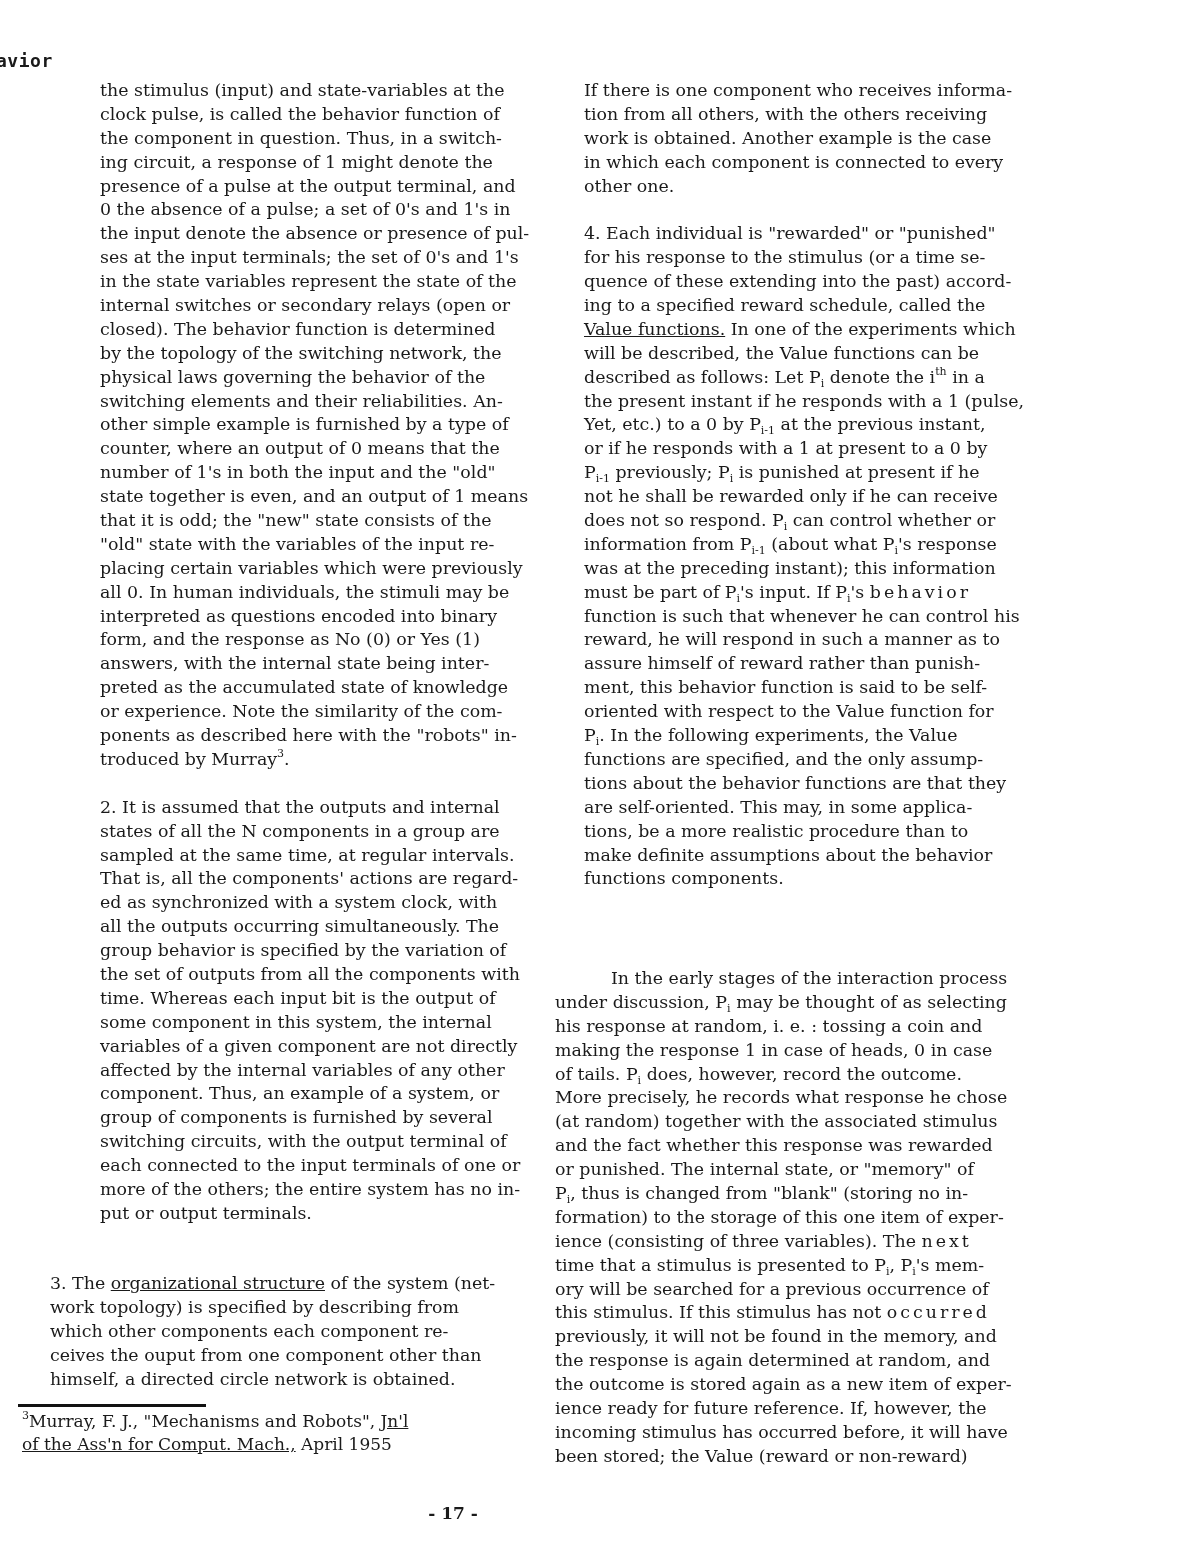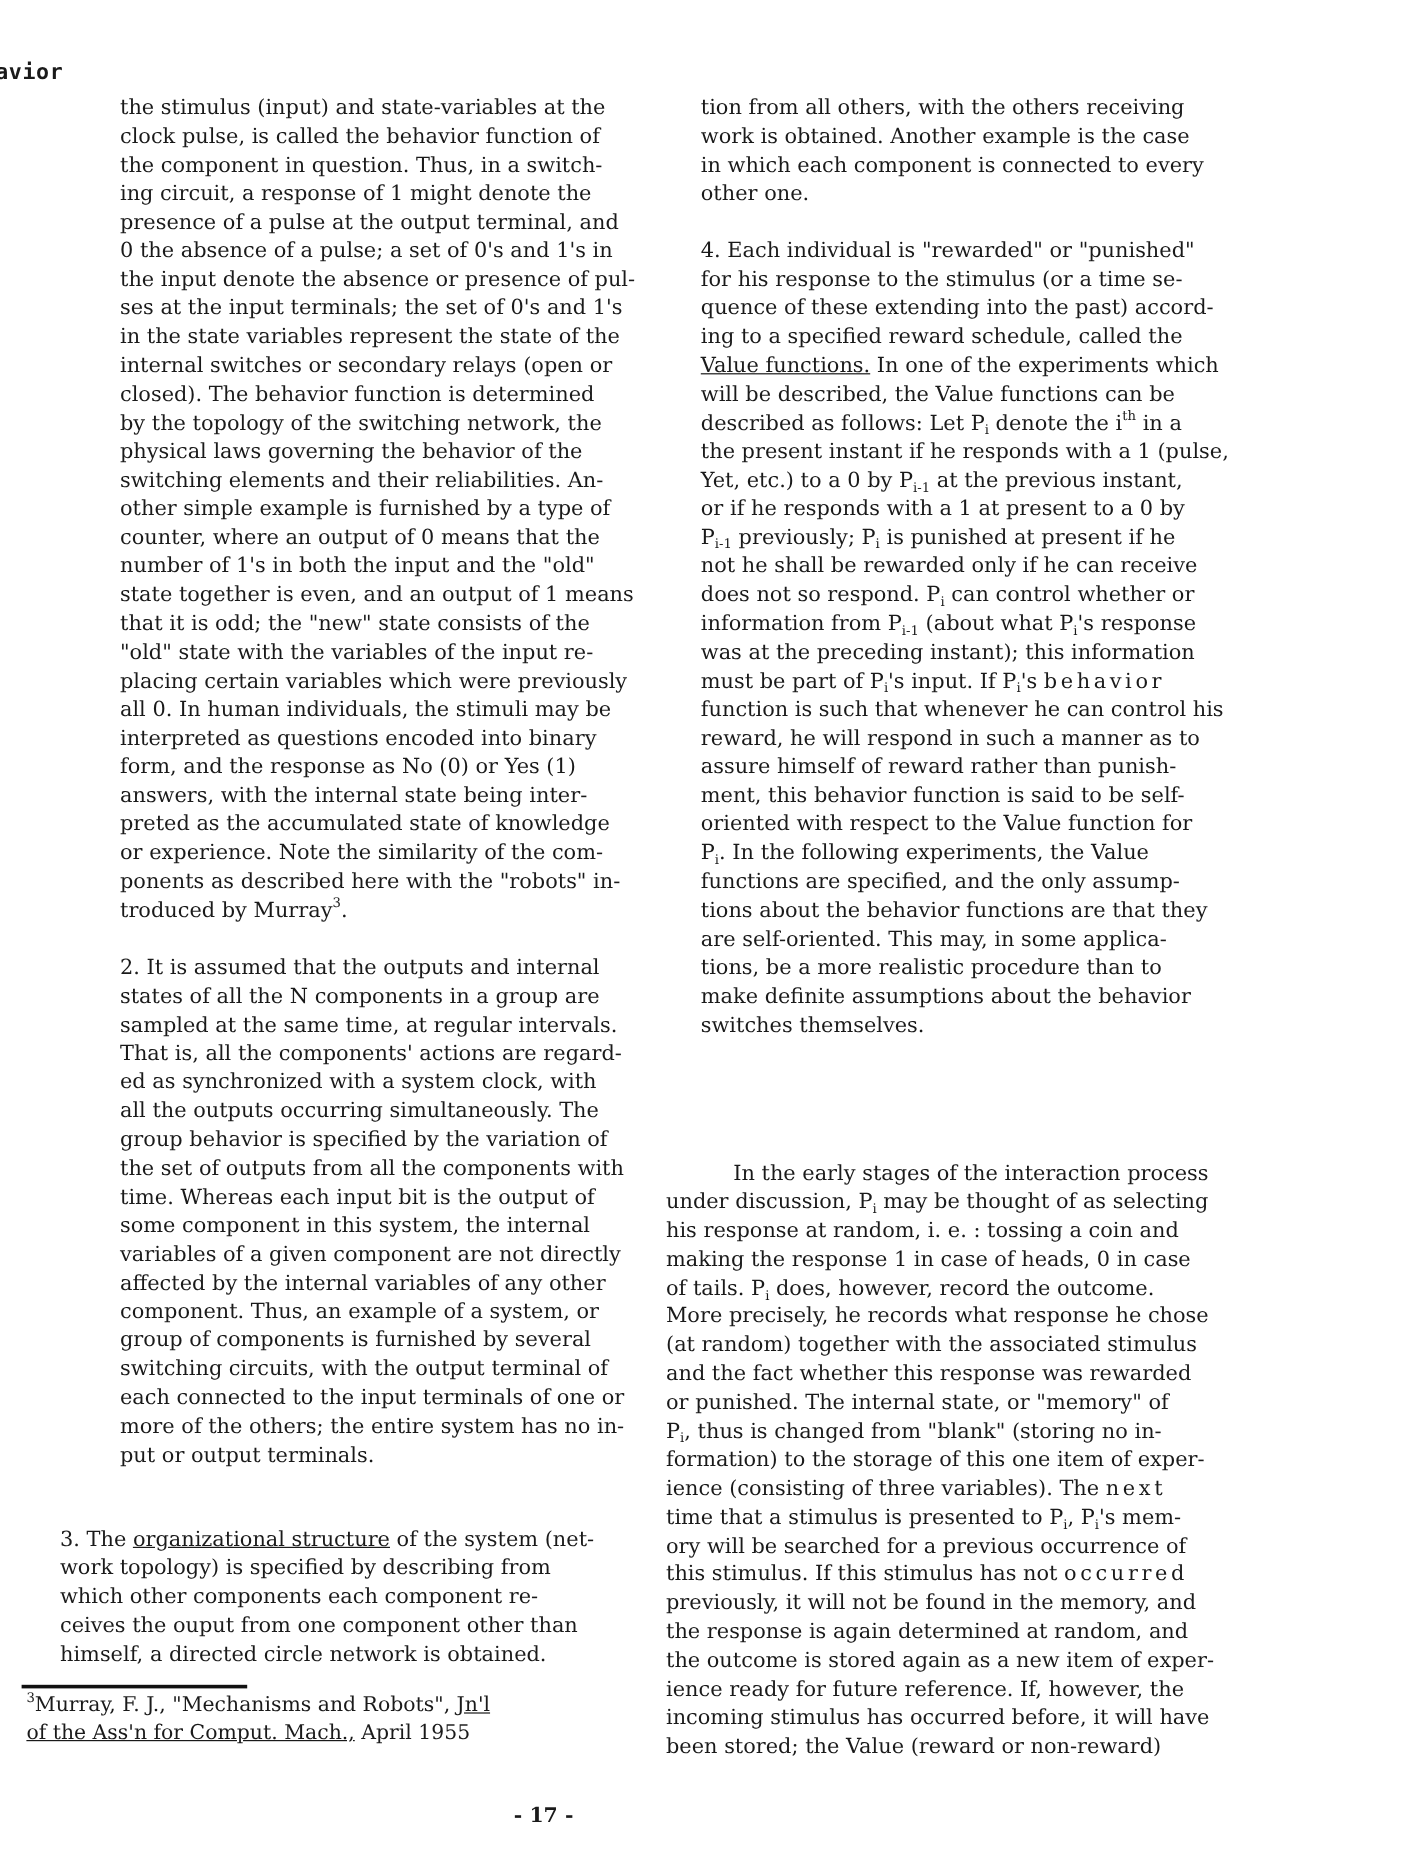--- a/index.html
+++ b/index.html
@@ -98,20 +98,21 @@
 </div>
 
 <div class="fn-rule"></div>
 <div class="footnote">
   <div><sup>3</sup><span>Murray,  F. J.,  "Mechanisms and Robots",  </span><span class="u">Jn'l</span></div>
   <div><span class="u">of the Ass'n for Comput.  Mach.,</span><span>  April 1955</span></div>
 </div>
 
 <div class="col right">
   <div id="rp1">
+      <div class="line">If there is one component who receives informa-</div>
       <div class="line">tion from all others,  with the others receiving</div>
       <div class="line">work is obtained.   Another example is the case</div>
       <div class="line">in which each  component is connected to every</div>
       <div class="line">other one.</div>
     </div>
   <div class="gap"></div>
   <div>
     <div class="line">4.   Each individual is "rewarded" or "punished"</div>
     <div class="line">for his response to the stimulus (or a time se-</div>
     <div class="line">quence of these extending into the past) accord-</div>
@@ -132,21 +133,21 @@
     <div class="line">reward,  he will respond in such a manner as to</div>
     <div class="line">assure himself of reward rather than punish-</div>
     <div class="line">ment,  this behavior function is said to be self-</div>
     <div class="line">oriented with respect to the Value function  for</div>
     <div class="line"><span>P</span><sub>i</sub><span>.   In the following experiments,  the  Value</span></div>
     <div class="line">functions are specified,  and the only assump-</div>
     <div class="line">tions about the behavior functions are that they</div>
     <div class="line">are self-oriented.   This may,  in some applica-</div>
     <div class="line">tions,  be a more realistic procedure than  to</div>
     <div class="line">make definite assumptions about the behavior</div>
-    <div class="line">switches themselves.</div>
+    <div class="line">functions components.</div>
   </div>
 </div>
 
 <div class="col right2">
   <div class="line indent">In the early stages of the interaction process</div>
   <div class="line"><span>under discussion,  P</span><sub>i</sub><span> may be thought of as selecting</span></div>
   <div class="line">his response at random,  i. e. :  tossing a coin and</div>
   <div class="line">making the response 1 in case of heads,  0 in case</div>
   <div class="line"><span>of tails.   P</span><sub>i</sub><span> does,  however,  record the outcome.</span></div>
   <div class="line">More precisely,  he records what response he chose</div>

